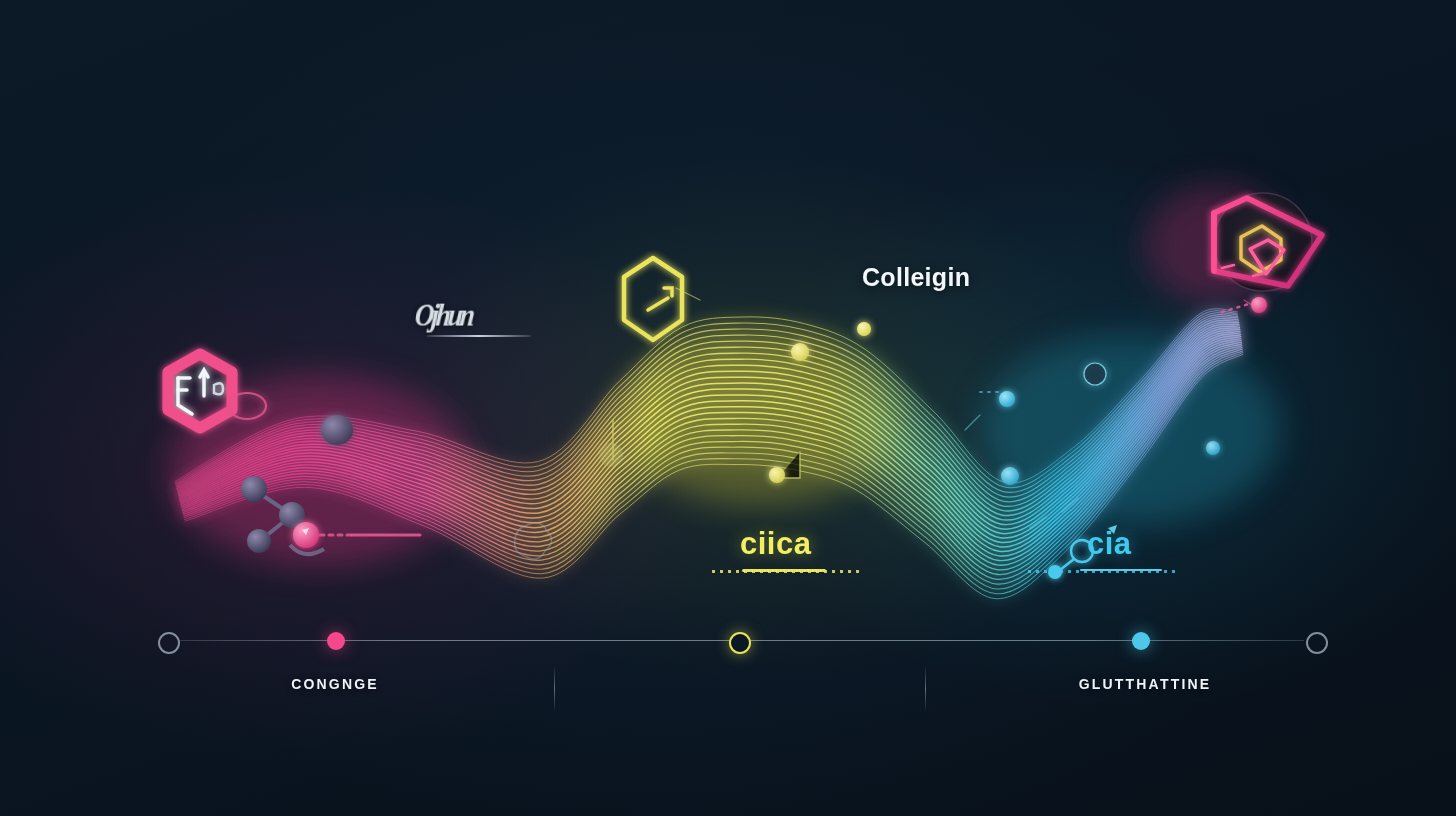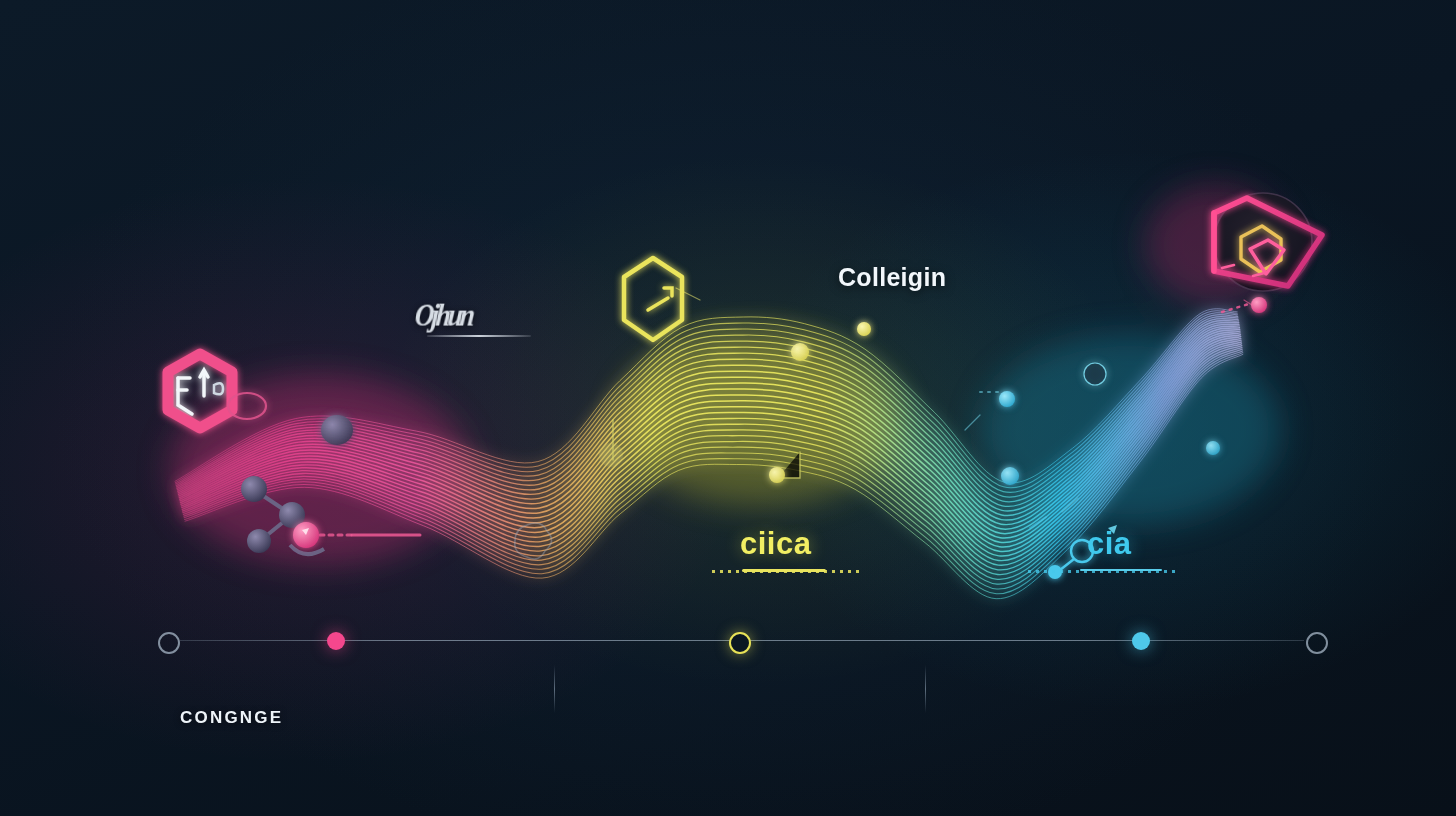--- a/index.html
+++ b/index.html
@@ -14,21 +14,21 @@
            linear-gradient(160deg,#0c1a28 0%,#0a1623 45%,#081019 100%);}
   
   .title{position:absolute;left:0;top:104px;width:1456px;text-align:center;
          font-size:62px;font-weight:bold;letter-spacing:4px;color:#fdfeff;
          text-shadow:0 2px 14px rgba(0,0,0,.55),0 0 26px rgba(160,200,235,.16);}
   
   #art{position:absolute;left:0;top:0;}
   
   .flabel{position:absolute;white-space:nowrap;}
   .flabel .txt{display:block;font-weight:bold;}
-  .lbl-collagen{left:838px;top:263px;}
+  .lbl-collagen{left:862px;top:263px;}
   .lbl-collagen .txt{font-size:25px;color:#f2f7fb;letter-spacing:.3px;
         text-shadow:0 2px 10px rgba(0,0,0,.6);}
   .lbl-script{left:415px;top:300px;}
   .lbl-script .txt{font-size:27px;color:#e8eef5;font-style:italic;
         font-family:"Liberation Serif",serif;letter-spacing:-3px;
         transform:scaleY(1.15) skewX(-6deg);filter:blur(.35px);
         text-shadow:0 1px 6px rgba(0,0,0,.7);opacity:.92;}
   .lbl-script .rule{margin-top:4px;height:2px;width:104px;margin-left:12px;
         background:linear-gradient(90deg,rgba(235,242,250,.15),rgba(235,242,250,.85),rgba(235,242,250,.12));
         border-radius:2px;}
@@ -46,23 +46,23 @@
   .dr-c{left:1028px;top:570px;width:150px;
         background:repeating-linear-gradient(90deg,rgba(70,200,235,.8) 0 3px,rgba(0,0,0,0) 3px 8px);}
   .dr-c2{left:1080px;top:569px;width:82px;height:2px;background:#59cdea;border-radius:2px;}
   
   .tl-line{position:absolute;left:180px;top:640px;width:1124px;height:1px;
         background:linear-gradient(90deg,rgba(150,168,185,.25),rgba(170,188,205,.6) 20%,rgba(170,188,205,.6) 80%,rgba(150,168,185,.25));}
   .tl-node{position:absolute;border-radius:50%;}
   .tl-end{width:18px;height:18px;border:2px solid rgba(168,184,200,.75);background:transparent;}
   .tl-dot{width:18px;height:18px;}
   .tl-ring{width:18px;height:18px;border:2px solid #e8e257;background:#0b1722;}
-  .tl-label{position:absolute;top:676px;font-size:17px;
+  .tl-label{position:absolute;top:676px;text-align:center;font-size:14px;
         font-weight:bold;letter-spacing:2.2px;color:#eef4f9;
-        text-shadow:0 1px 6px rgba(0,0,0,.6);margin-top:32px;}
+        text-shadow:0 1px 6px rgba(0,0,0,.6);}
   .tl-div{position:absolute;top:665px;width:1px;height:48px;
         background:linear-gradient(180deg,rgba(150,170,190,0),rgba(160,180,200,.55),rgba(150,170,190,0));}
 </style>
 </head>
 <body>
 
 <div id="stage">
 
   <svg id="art" width="1456" height="816">
     <defs>
@@ -286,14 +286,15 @@
   <div class="tl-node tl-end" style="left:1306px;top:632px;"></div>
 
   <div class="tl-node tl-dot" style="left:327px;top:632px;background:#f5478d;box-shadow:0 0 16px rgba(245,71,141,.6);"></div>
   <div class="tl-node tl-ring" style="left:729px;top:632px;box-shadow:0 0 14px rgba(232,226,87,.5);"></div>
   <div class="tl-node tl-dot" style="left:1132px;top:632px;background:#4ec8ea;box-shadow:0 0 16px rgba(78,200,234,.6);"></div>
 
   <div class="tl-div" style="left:554px;"></div>
   <div class="tl-div" style="left:925px;"></div>
 
   <div class="tl-label" style="left:180px;width:310px;">CONGNGE</div>
+  <div class="tl-label" style="left:990px;width:310px;">GLUTTHATTINE</div>
 
 </div>
 
 </body></html>

